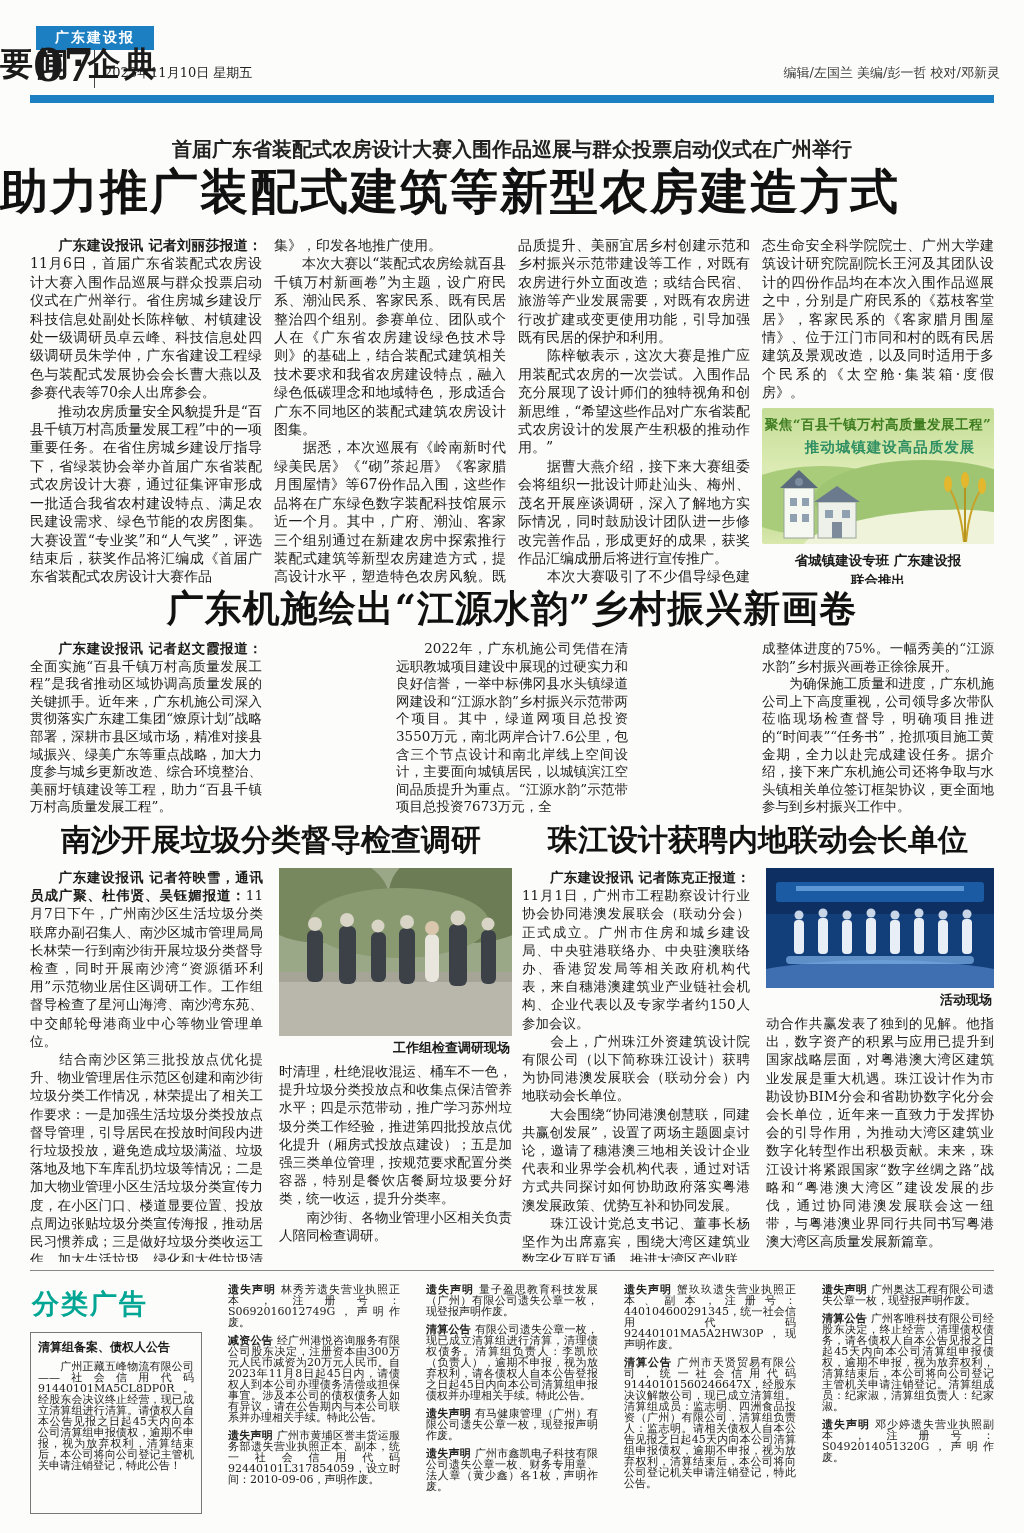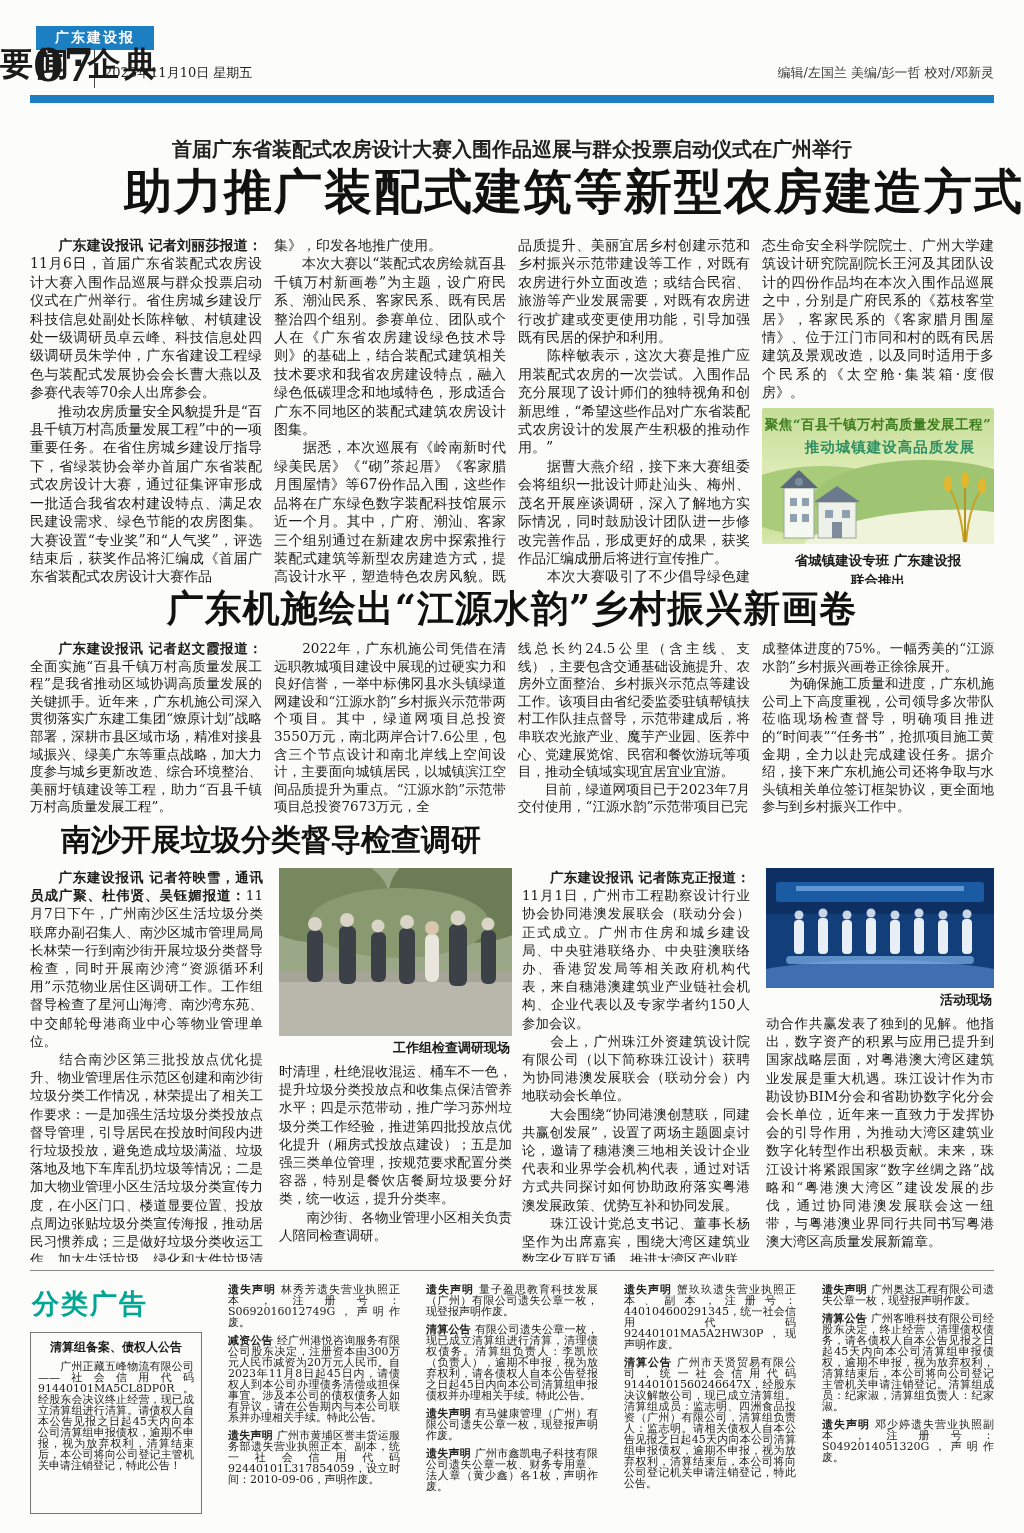--- a/index.html
+++ b/index.html
@@ -8,27 +8,27 @@
 
   
   .masthead-badge { position:absolute; left:36px; top:26px; width:118px; height:24px;
     background:#1b7fc2; color:#fff; font-family:"DejaVu Sans","Liberation Sans",sans-serif;
     font-weight:bold; font-size:14px; letter-spacing:2px; display:flex; align-items:center; justify-content:center; }
   .page-no { position:absolute; left:33px; top:40px; font-size:44px; font-weight:bold; font-family:"DejaVu Serif",serif; }
   .head-vline { position:absolute; left:94px; top:50px; width:1px; height:38px; background:#444; }
   .issue-date { position:absolute; left:104px; top:64px; font-size:13px; color:#222; }
   .section-title { position:absolute; left:0; top:42px; width:100%; text-align:left;
     font-family:"DejaVu Sans","Liberation Sans",sans-serif; font-weight:bold; font-size:33px; letter-spacing:3px; }
-  .staff { position:absolute; right:30px; top:64px; font-size:13px; color:#3a3a3a;text-align:right; }
+  .staff { position:absolute; right:24px; top:64px; font-size:13px; color:#3a3a3a;text-align:right; }
   .blue-bar { position:absolute; left:30px; top:95px; width:964px; height:8px; background:#1b7fc2; }
 
   
   .kicker { position:absolute; left:0; top:136px; width:100%; text-align:center;
     font-family:"DejaVu Sans","Liberation Sans",sans-serif; font-weight:bold; font-size:20px; color:#222; }
-  .headline1 { position:absolute; left:0; top:160px; width:100%; text-align:right;
+  .headline1 { position:absolute; left:0; top:160px; width:100%; text-align:left;
     font-weight:900; font-size:48px; letter-spacing:2px; color:#111; }
   .headline2 { position:absolute; left:0; top:584px; width:100%; text-align:center;
     font-weight:900; font-size:37px; letter-spacing:1px; color:#111; }
   .headline3 { position:absolute; top:820px; text-align:center; font-weight:900; font-size:30px; color:#111; }
   .headline3.left { left:30px; width:482px; }
   .headline3.right { left:522px; width:472px; }
 
   
   .body-cols { position:absolute; display:flex; justify-content:space-between; }
   .art1-body { left:30px; top:236px; width:964px; height:348px; }
@@ -62,21 +62,21 @@
   .photo-caption { font-family:"DejaVu Sans","Liberation Sans",sans-serif; font-weight:bold;
     font-size:13px; text-align:right; padding:3px 2px 5px 0; }
 
   
   .ads-rule { position:absolute; left:30px; top:1270px; width:964px; height:1px; background:#888; }
   .ads { position:absolute; left:30px; top:1284px; width:964px; height:238px; display:flex; gap:26px; }
   .ads .acol { flex:1; overflow:hidden; }
   .ads-label { color:#00a693; font-weight:900; font-size:27px; letter-spacing:2px;
     font-family:"DejaVu Sans","Liberation Sans",sans-serif; margin:2px 0 10px 2px; }
   .ads-box { border:1px solid #777; padding:6px 7px; height:182px; }
-  .ads-box-header { text-align:center; font-weight:bold; font-size:12px; margin-bottom:5px;
+  .ads-box-header { text-align:left; font-weight:bold; font-size:12px; margin-bottom:5px;
     font-family:Liberation Sans, sans-serif; }
   .ad, .ads-box-body { font-size:11px; line-height:11px; text-align:justify; color:#222; }
   .ad { margin-bottom:7px; }
   .ad b { font-family:"DejaVu Sans","Liberation Sans",sans-serif; }
 </style>
 </head>
 <body>
 
 <div class="page">
 
@@ -146,24 +146,20 @@
 
   <div class="headline2">广东机施绘出“江源水韵”乡村振兴新画卷</div>
   <div class="body-cols art2-body">
     <div class="ncol">
       <p><b>　　广东建设报讯 记者赵文霞报道：</b><span>全面实施“百县千镇万村高质量发展工程”是我省推动区域协调高质量发展的关键抓手。近年来，广东机施公司深入贯彻落实广东建工集团“燎原计划”战略部署，深耕市县区域市场，精准对接县域振兴、绿美广东等重点战略，加大力度参与城乡更新改造、综合环境整治、美丽圩镇建设等工程，助力“百县千镇万村高质量发展工程”。</span></p>
     </div>
     <div class="ncol">
       <p>　　2022年，广东机施公司凭借在清远职教城项目建设中展现的过硬实力和良好信誉，一举中标佛冈县水头镇绿道网建设和“江源水韵”乡村振兴示范带两个项目。其中，绿道网项目总投资3550万元，南北两岸合计7.6公里，包含三个节点设计和南北岸线上空间设计，主要面向城镇居民，以城镇滨江空间品质提升为重点。“江源水韵”示范带项目总投资7673万元，全</p>
     </div>
     <div class="ncol">
-      <p>线总长约24.5公里（含主线、支线），主要包含交通基础设施提升、农房外立面整治、乡村振兴示范点等建设工作。该项目由省纪委监委驻镇帮镇扶村工作队挂点督导，示范带建成后，将串联农光旅产业、魔芋产业园、医养中心、党建展览馆、民宿和餐饮游玩等项目，推动全镇域实现宜居宜业宜游。</p>
-      <p>　　目前，绿道网项目已于2023年7月交付使用，“江源水韵”示范带项目已完</p>
-    </div>
-    <div class="ncol">
       <p>成整体进度的75%。一幅秀美的“江源水韵”乡村振兴画卷正徐徐展开。</p>
       <p>　　为确保施工质量和进度，广东机施公司上下高度重视，公司领导多次带队莅临现场检查督导，明确项目推进的“时间表”“任务书”，抢抓项目施工黄金期，全力以赴完成建设任务。据介绍，接下来广东机施公司还将争取与水头镇相关单位签订框架协议，更全面地参与到乡村振兴工作中。</p>
     </div>
   </div>
 
   <div class="headline3 left">南沙开展垃圾分类督导检查调研</div>
   <div class="body-cols art3-body">
     <div class="ncol">
       <p><b>　　广东建设报讯 记者符映雪，通讯员成广聚、杜伟贤、吴钰媚报道：</b><span>11月7日下午，广州南沙区生活垃圾分类联席办副召集人、南沙区城市管理局局长林荣一行到南沙街开展垃圾分类督导检查，同时开展南沙湾“资源循环利用”示范物业居住区调研工作。工作组督导检查了星河山海湾、南沙湾东苑、中交邮轮母港商业中心等物业管理单位。</span></p>
       <p>　　结合南沙区第三批投放点优化提升、物业管理居住示范区创建和南沙街垃圾分类工作情况，林荣提出了相关工作要求：一是加强生活垃圾分类投放点督导管理，引导居民在投放时间段内进行垃圾投放，避免造成垃圾满溢、垃圾落地及地下车库乱扔垃圾等情况；二是加大物业管理小区生活垃圾分类宣传力度，在小区门口、楼道显要位置、投放点周边张贴垃圾分类宣传海报，推动居民习惯养成；三是做好垃圾分类收运工作，加大生活垃圾、绿化和大件垃圾清理力度，及</p>
@@ -196,20 +192,21 @@
           <rect x="146" y="66" width="14" height="48" rx="6" fill="#e8e6dd"></rect>
           <circle cx="153" cy="60" r="7" fill="#d9c6ac"></circle>
         </svg>
       </div>
       <div class="photo-caption">工作组检查调研现场</div>
       <p>时清理，杜绝混收混运、桶车不一色，提升垃圾分类投放点和收集点保洁管养水平；四是示范带动，推广学习苏州垃圾分类工作经验，推进第四批投放点优化提升（厢房式投放点建设）；五是加强三类单位管理，按规范要求配置分类容器，特别是餐饮店餐厨垃圾要分好类，统一收运，提升分类率。</p>
       <p>　　南沙街、各物业管理小区相关负责人陪同检查调研。</p>
     </div>
   </div>
 
+  <div class="headline3 right">珠江设计获聘内地联动会长单位</div>
   <div class="body-cols art4-body">
     <div class="ncol">
       <p><b>　　广东建设报讯 记者陈克正报道：</b><span>11月1日，广州市工程勘察设计行业协会协同港澳发展联会（联动分会）正式成立。广州市住房和城乡建设局、中央驻港联络办、中央驻澳联络办、香港贸发局等相关政府机构代表，来自穗港澳建筑业产业链社会机构、企业代表以及专家学者约150人参加会议。</span></p>
       <p>　　会上，广州珠江外资建筑设计院有限公司（以下简称珠江设计）获聘为协同港澳发展联会（联动分会）内地联动会长单位。</p>
       <p>　　大会围绕“协同港澳创慧联，同建共赢创发展”，设置了两场主题圆桌讨论，邀请了穗港澳三地相关设计企业代表和业界学会机构代表，通过对话方式共同探讨如何协助政府落实粤港澳发展政策、优势互补和协同发展。</p>
       <p>　　珠江设计党总支书记、董事长杨坚作为出席嘉宾，围绕大湾区建筑业数字化互联互通，推进大湾区产业联</p>
     </div>
     <div class="ncol">
       <div class="photo" style="height:120px;">
         <svg width="228" height="120" viewBox="0 0 228 120">

